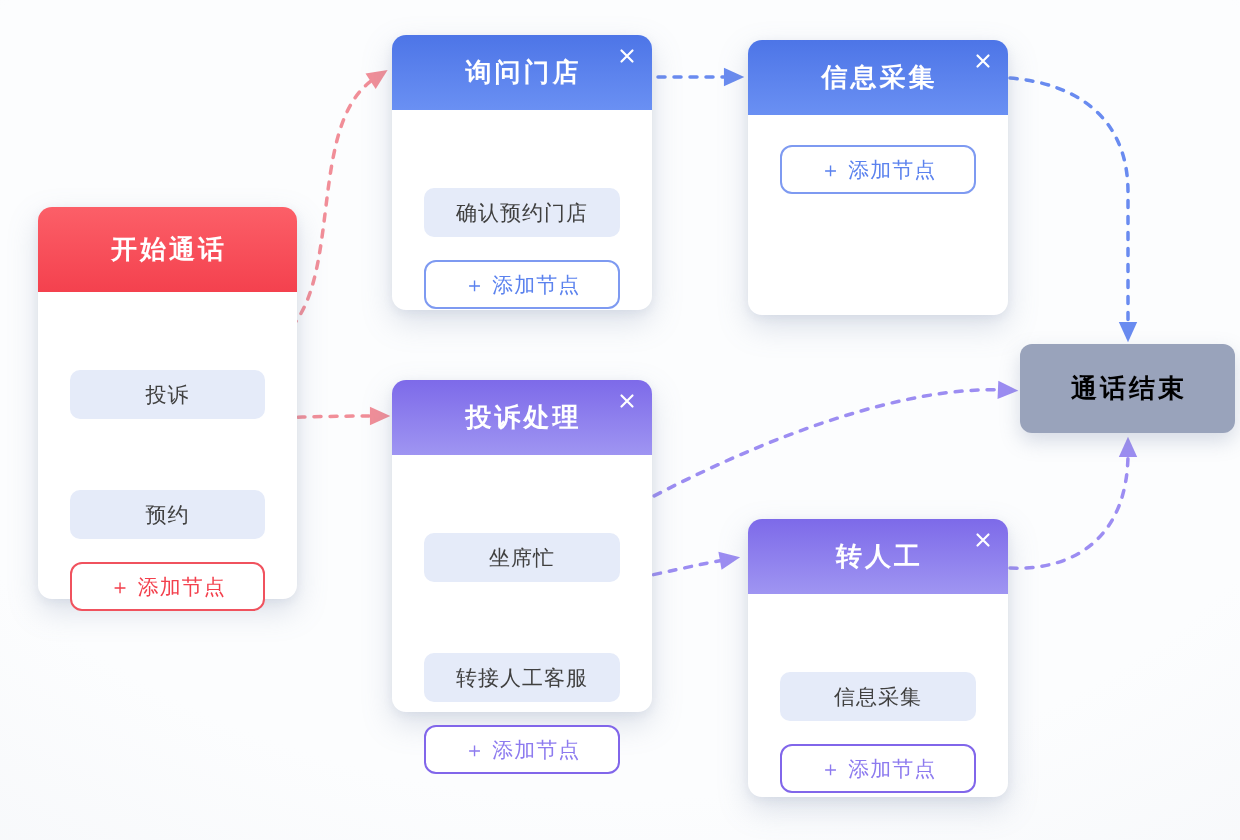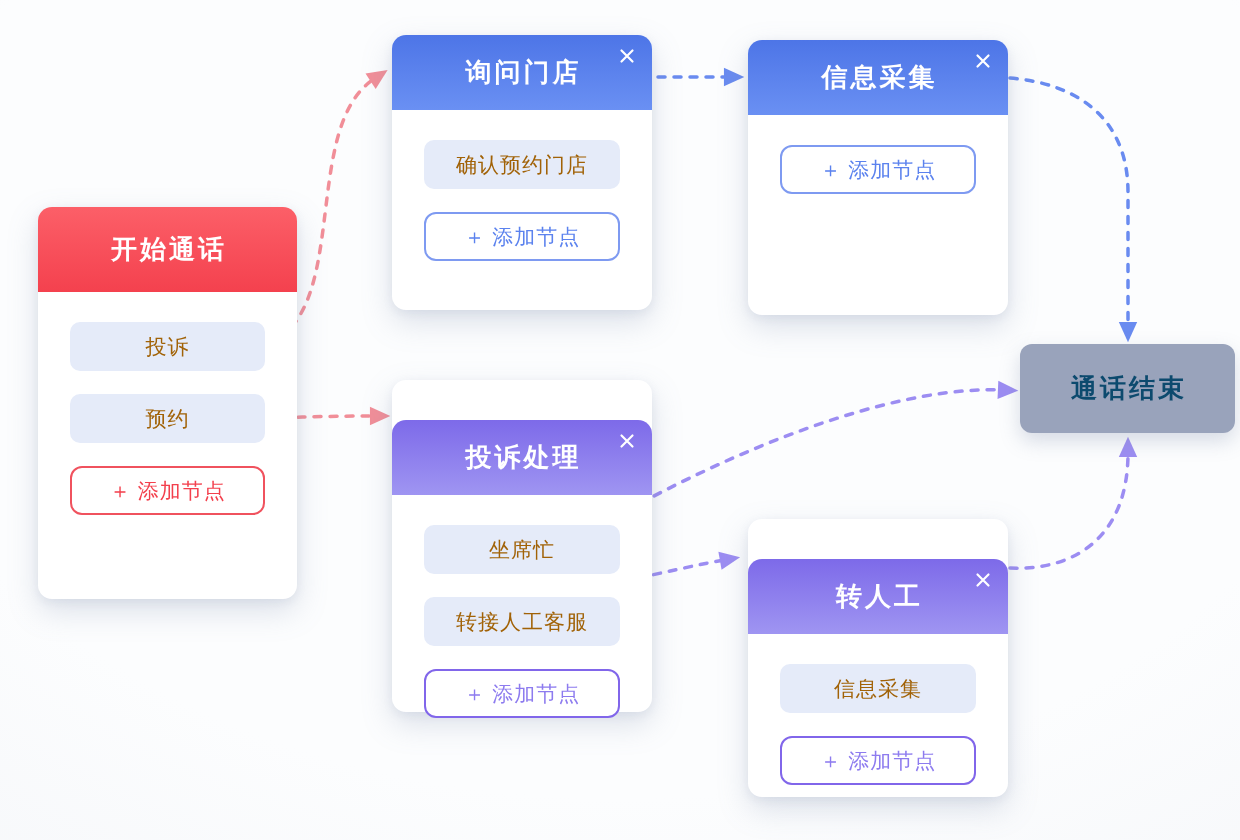--- a/index.html
+++ b/index.html
@@ -29,62 +29,63 @@
     box-shadow:0 12px 30px rgba(125,138,170,.25), 0 3px 10px rgba(125,138,170,.12);
     box-sizing:border-box;
   }
   .card-header{
     position:relative;
     display:flex;align-items:center;justify-content:center;
     border-radius:14px 14px 0 0;
   }
   .theme-red    .card-header{background:linear-gradient(180deg,#fc5f68,#f4414e);}
   .theme-blue   .card-header{background:linear-gradient(180deg,#4d75e7,#6a90f3);}
-  .theme-purple .card-header{background:linear-gradient(180deg,#7d6ae9,#9f95f2);margin-top:40px;}
+  .theme-purple .card-header{background:linear-gradient(180deg,#7d6ae9,#9f95f2);}
   .card-title{
     color:#ffffff;font-size:26px;font-weight:700;letter-spacing:3px;text-indent:3px;
   }
   .close-btn{
     position:absolute;top:10px;right:14px;
     width:22px;height:22px;
     background:none;border:0;padding:0;cursor:pointer;
     display:flex;align-items:center;justify-content:center;
   }
   .card-body{
     display:flex;flex-direction:column;
     padding:30px 32px 0 32px;
   }
   .pill{
     height:49px;flex:0 0 49px;
     margin-bottom:23px;
     background:#e5ebf9;
     border-radius:10px;
     display:flex;align-items:center;justify-content:center;
-    font-size:21px;color:#a16207;letter-spacing:1px;
+    font-size:21px;color:#404040;letter-spacing:1px;
     cursor:pointer;
+    margin-top:48px;
   }
   .add-btn{
     height:49px;flex:0 0 49px;
     background:#ffffff;
     border:2px solid;border-radius:12px;
     display:flex;align-items:center;justify-content:center;
     font-size:21px;letter-spacing:1px;
     font-family:Liberation Serif, serif;
     cursor:pointer;
   }
   .theme-red    .add-btn{border-color:#f0525e;color:#f3404d;}
   .theme-blue   .add-btn{border-color:#7e9af1;color:#5b82ee;}
   .theme-purple .add-btn{border-color:#8166ea;color:#8d7bef;}
 
   #end-node{
     position:absolute;left:1020px;top:344px;width:215px;height:89px;
     background:#99a3bb;
     border-radius:12px;
     display:flex;align-items:center;justify-content:center;
-    color:#0c4a6e;font-size:26px;font-weight:700;letter-spacing:3px;text-indent:3px;
+    color:#000000;font-size:26px;font-weight:700;letter-spacing:3px;text-indent:3px;
     box-shadow:0 8px 20px rgba(125,138,170,.3);
     cursor:pointer;
   }
 </style>
 </head>
 <body>
 
 <div id="canvas">
 
   <svg id="edge-layer" width="1240" height="840" viewBox="0 0 1240 840">

